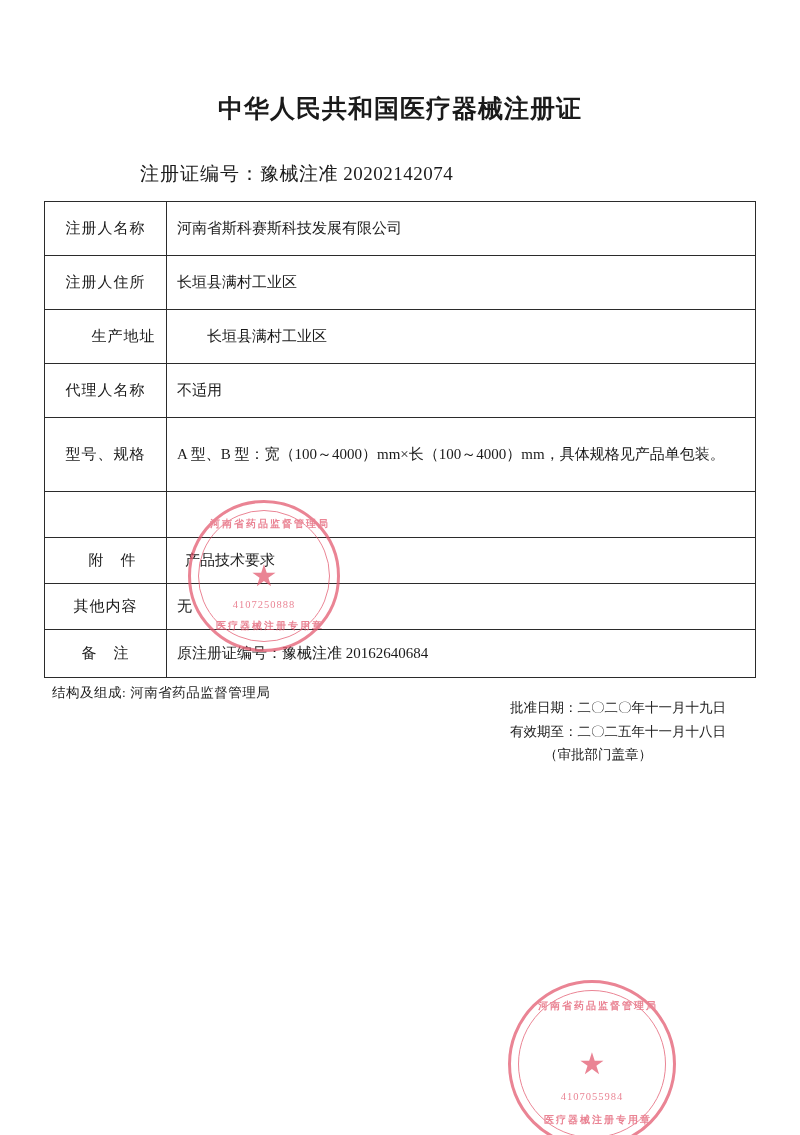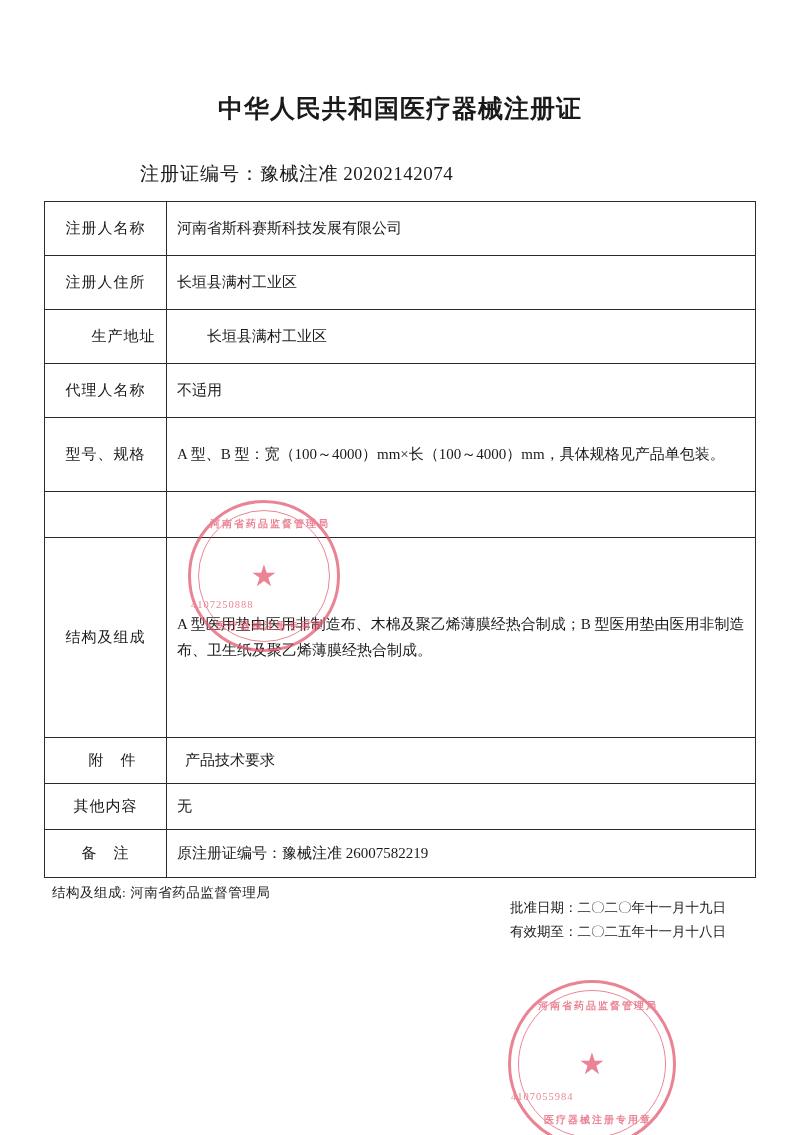--- a/index.html
+++ b/index.html
@@ -130,21 +130,21 @@
     left: 50%;
     top: 50%;
     transform: translate(-50%, -50%);
     color: #e2556b;
     font-size: 30px;
     line-height: 1;
   }
   .seal-mid {
     position: absolute;
     left: 0; right: 0;
-    text-align: left;
+    text-align: center;
     color: #e2556b;
     font-size: 10.5px;
     letter-spacing: 1px;
   }
 
   #seal-a { left: 188px; top: 408px; width: 152px; height: 152px; }
   #seal-a .seal-text-top { top: 14px; }
   #seal-a .seal-text-bottom { bottom: 16px; }
   #seal-a .seal-mid { top: 96px; }
 
@@ -183,48 +183,45 @@
       <td class="val">不适用</td>
     </tr>
     <tr class="r-model">
       <td class="key">型号、规格</td>
       <td class="val tall">A 型、B 型：宽（100～4000）mm×长（100～4000）mm，具体规格见产品单包装。</td>
     </tr>
     <tr class="r-blank">
       <td class="key"></td>
       <td class="val"></td>
     </tr>
-    <tr class="r-struct">
-      <td class="key">结构及组成</td>
-      <td class="val tall">A 型医用垫由医用非制造布、木棉及聚乙烯薄膜经热合制成；B 型医用垫由医用非制造布、卫生纸及聚乙烯薄膜经热合制成。</td>
-    </tr>
     <tr class="r-attach">
       <td class="key key-spaced">附　件</td>
       <td class="val">产品技术要求</td>
     </tr>
     <tr class="r-other">
       <td class="key">其他内容</td>
       <td class="val">无</td>
     </tr>
     <tr class="r-remark">
       <td class="key key-spaced">备　注</td>
-      <td class="val">原注册证编号：豫械注准 26007582219</td>
+      <td class="val">原注册证编号：豫械注准 20162640684</td>
     </tr>
   </tbody>
     </table>
 
   <div class="footer">
     <div class="footer-left">结构及组成: 河南省药品监督管理局</div>
     <div class="footer-right">
       <div class="line">
         <span>批准日期：</span><span>二〇二〇年十一月十九日</span>
       </div>
       <div class="line">
         <span>有效期至：</span><span>二〇二五年十一月十八日</span>
       </div>
+      <div class="line seal-note">（审批部门盖章）</div>
     </div>
   </div>
 
   <div class="seal" id="seal-a">
     <div class="seal-inner"></div>
     <div class="seal-text-top">河南省药品监督管理局</div>
     <div class="seal-star">★</div>
     <div class="seal-mid">4107250888</div>
     <div class="seal-text-bottom">医疗器械注册专用章</div>
   </div>

